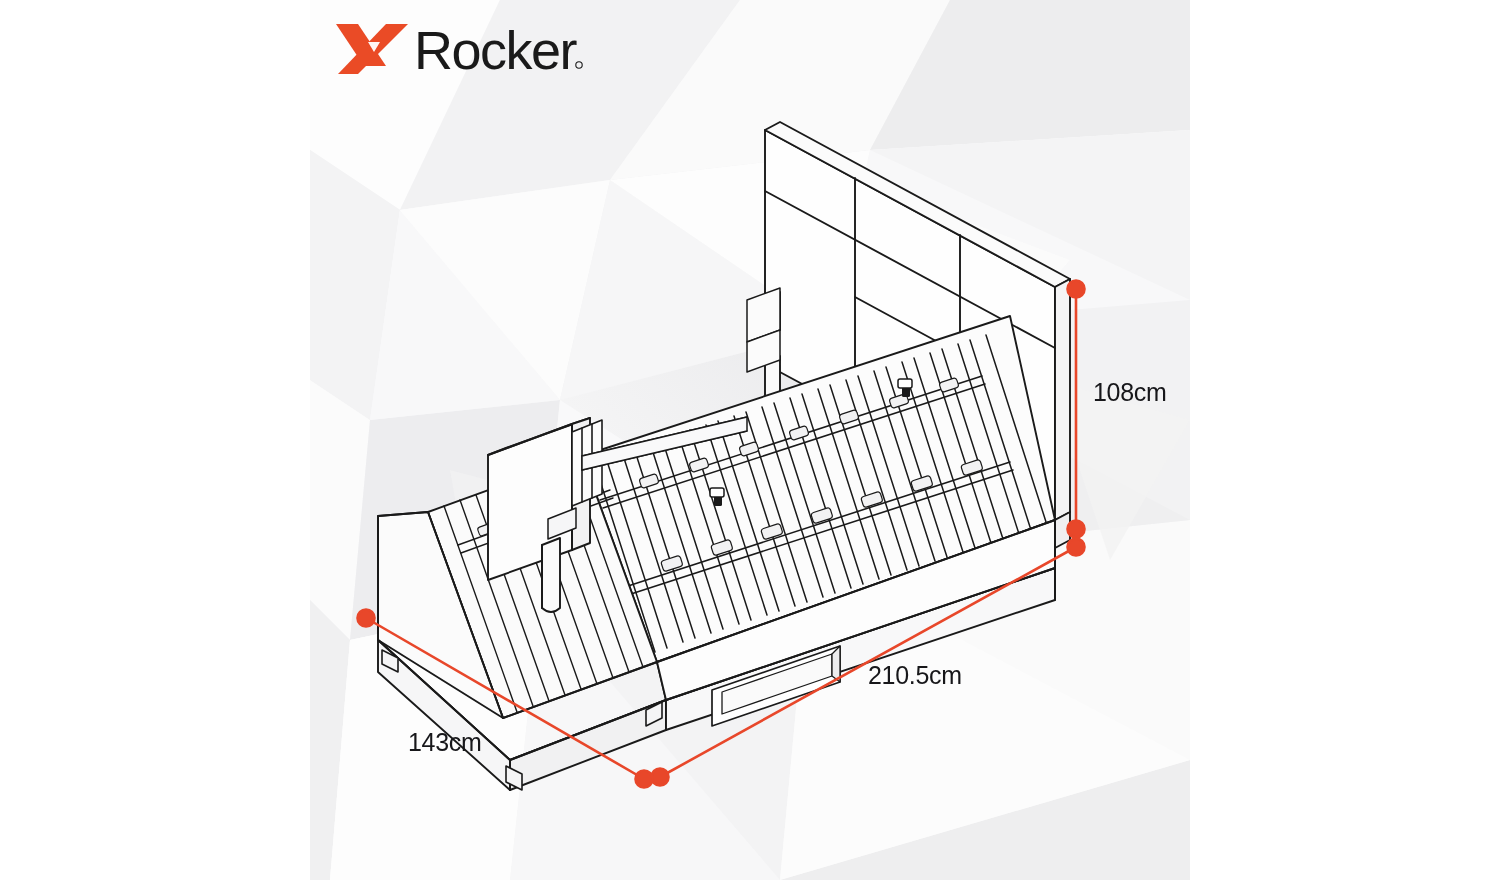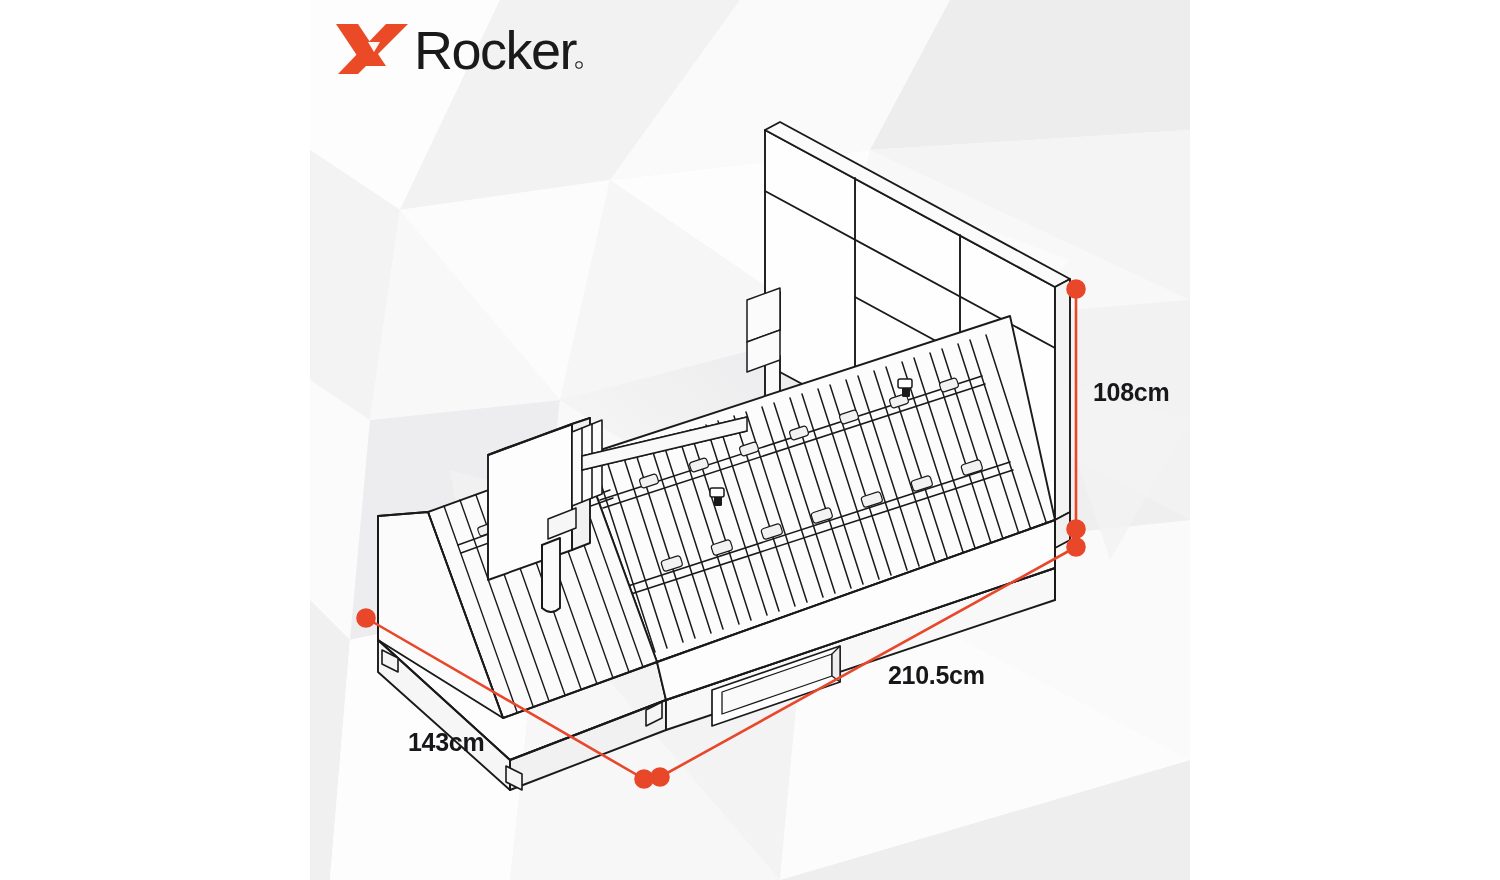--- a/index.html
+++ b/index.html
@@ -49,27 +49,27 @@
     height: 62px;
   }
   #drawing {
     position: absolute;
     left: 0; top: 0;
   }
   .dim-label {
     position: absolute;
     color: #17171a;
     font-family: "Liberation Sans", sans-serif;
-    font-weight: bold;
+    font-weight: normal;
     font-size: 25px;
     letter-spacing: -0.3px;
     white-space: nowrap;
   }
   #label-height { left: 783px; top: 378px; }
-  #label-length { left: 578px; top: 661px; }
+  #label-length { left: 558px; top: 661px; }
   #label-width  { left: 98px; top: 728px; }
 </style>
 </head>
 <body>
 
 <div id="stage">
 
   <div class="side-gutter" id="gutter-left"></div>
   <div class="side-gutter" id="gutter-right"></div>
 

